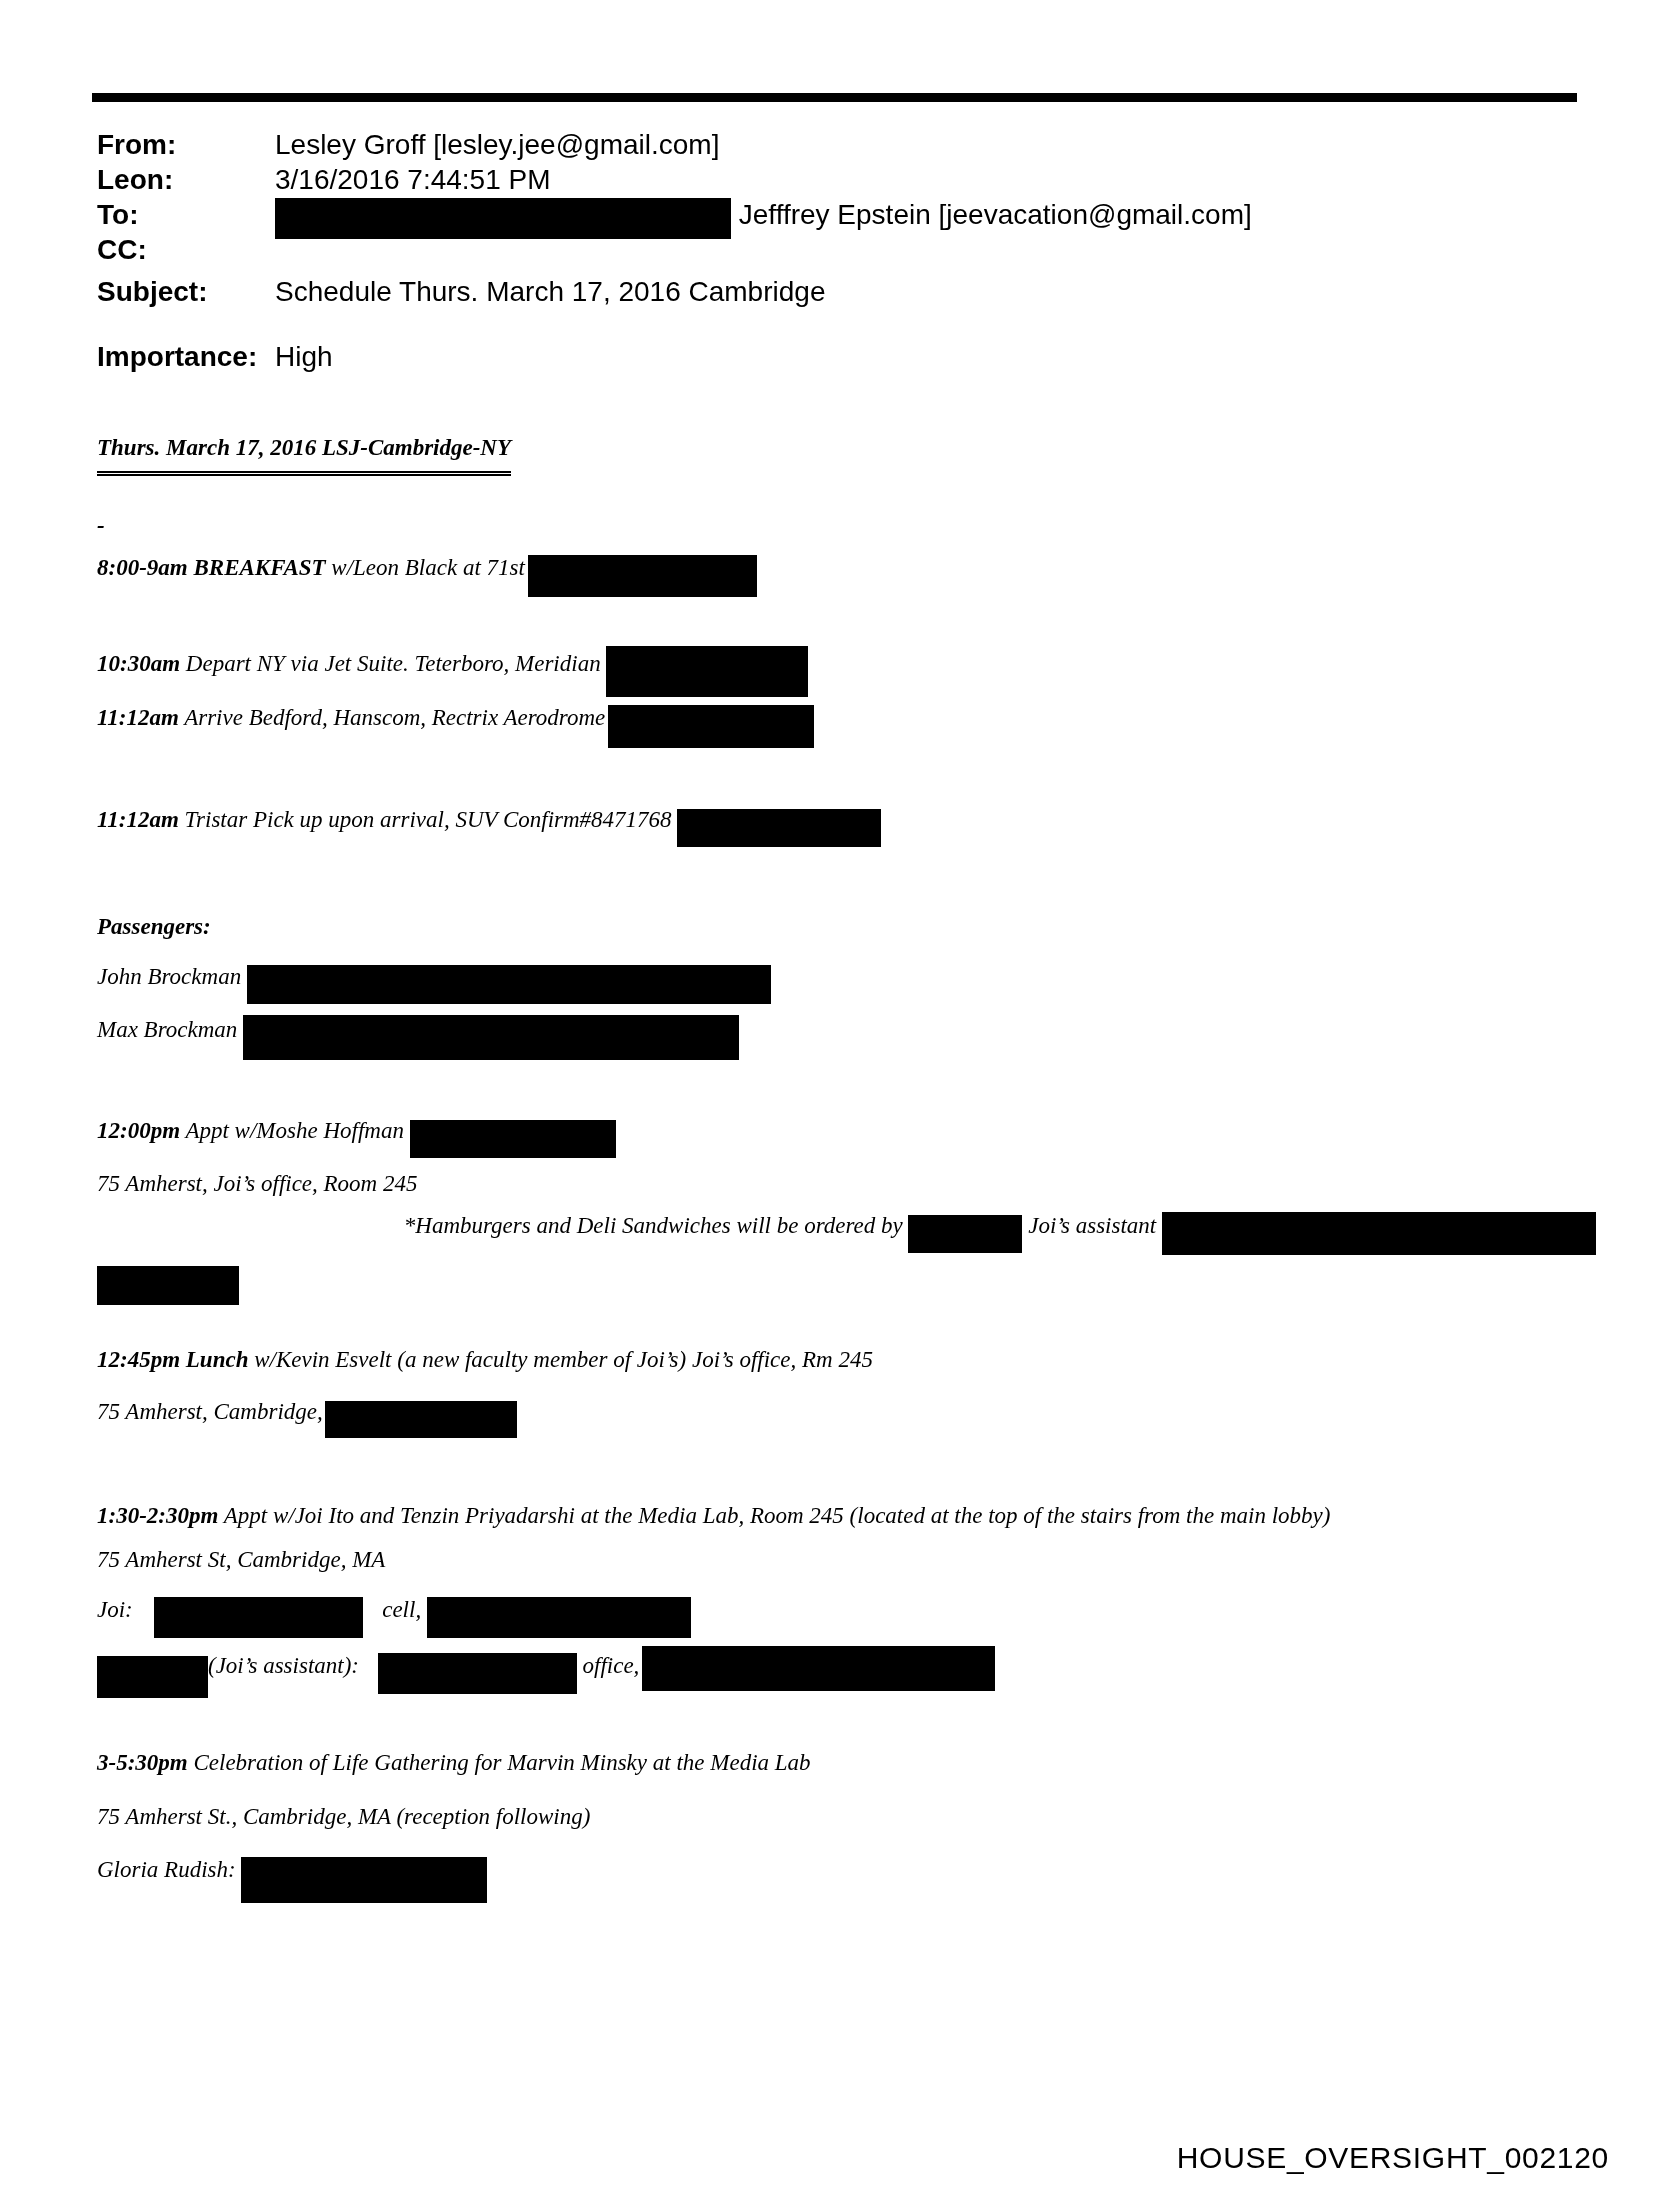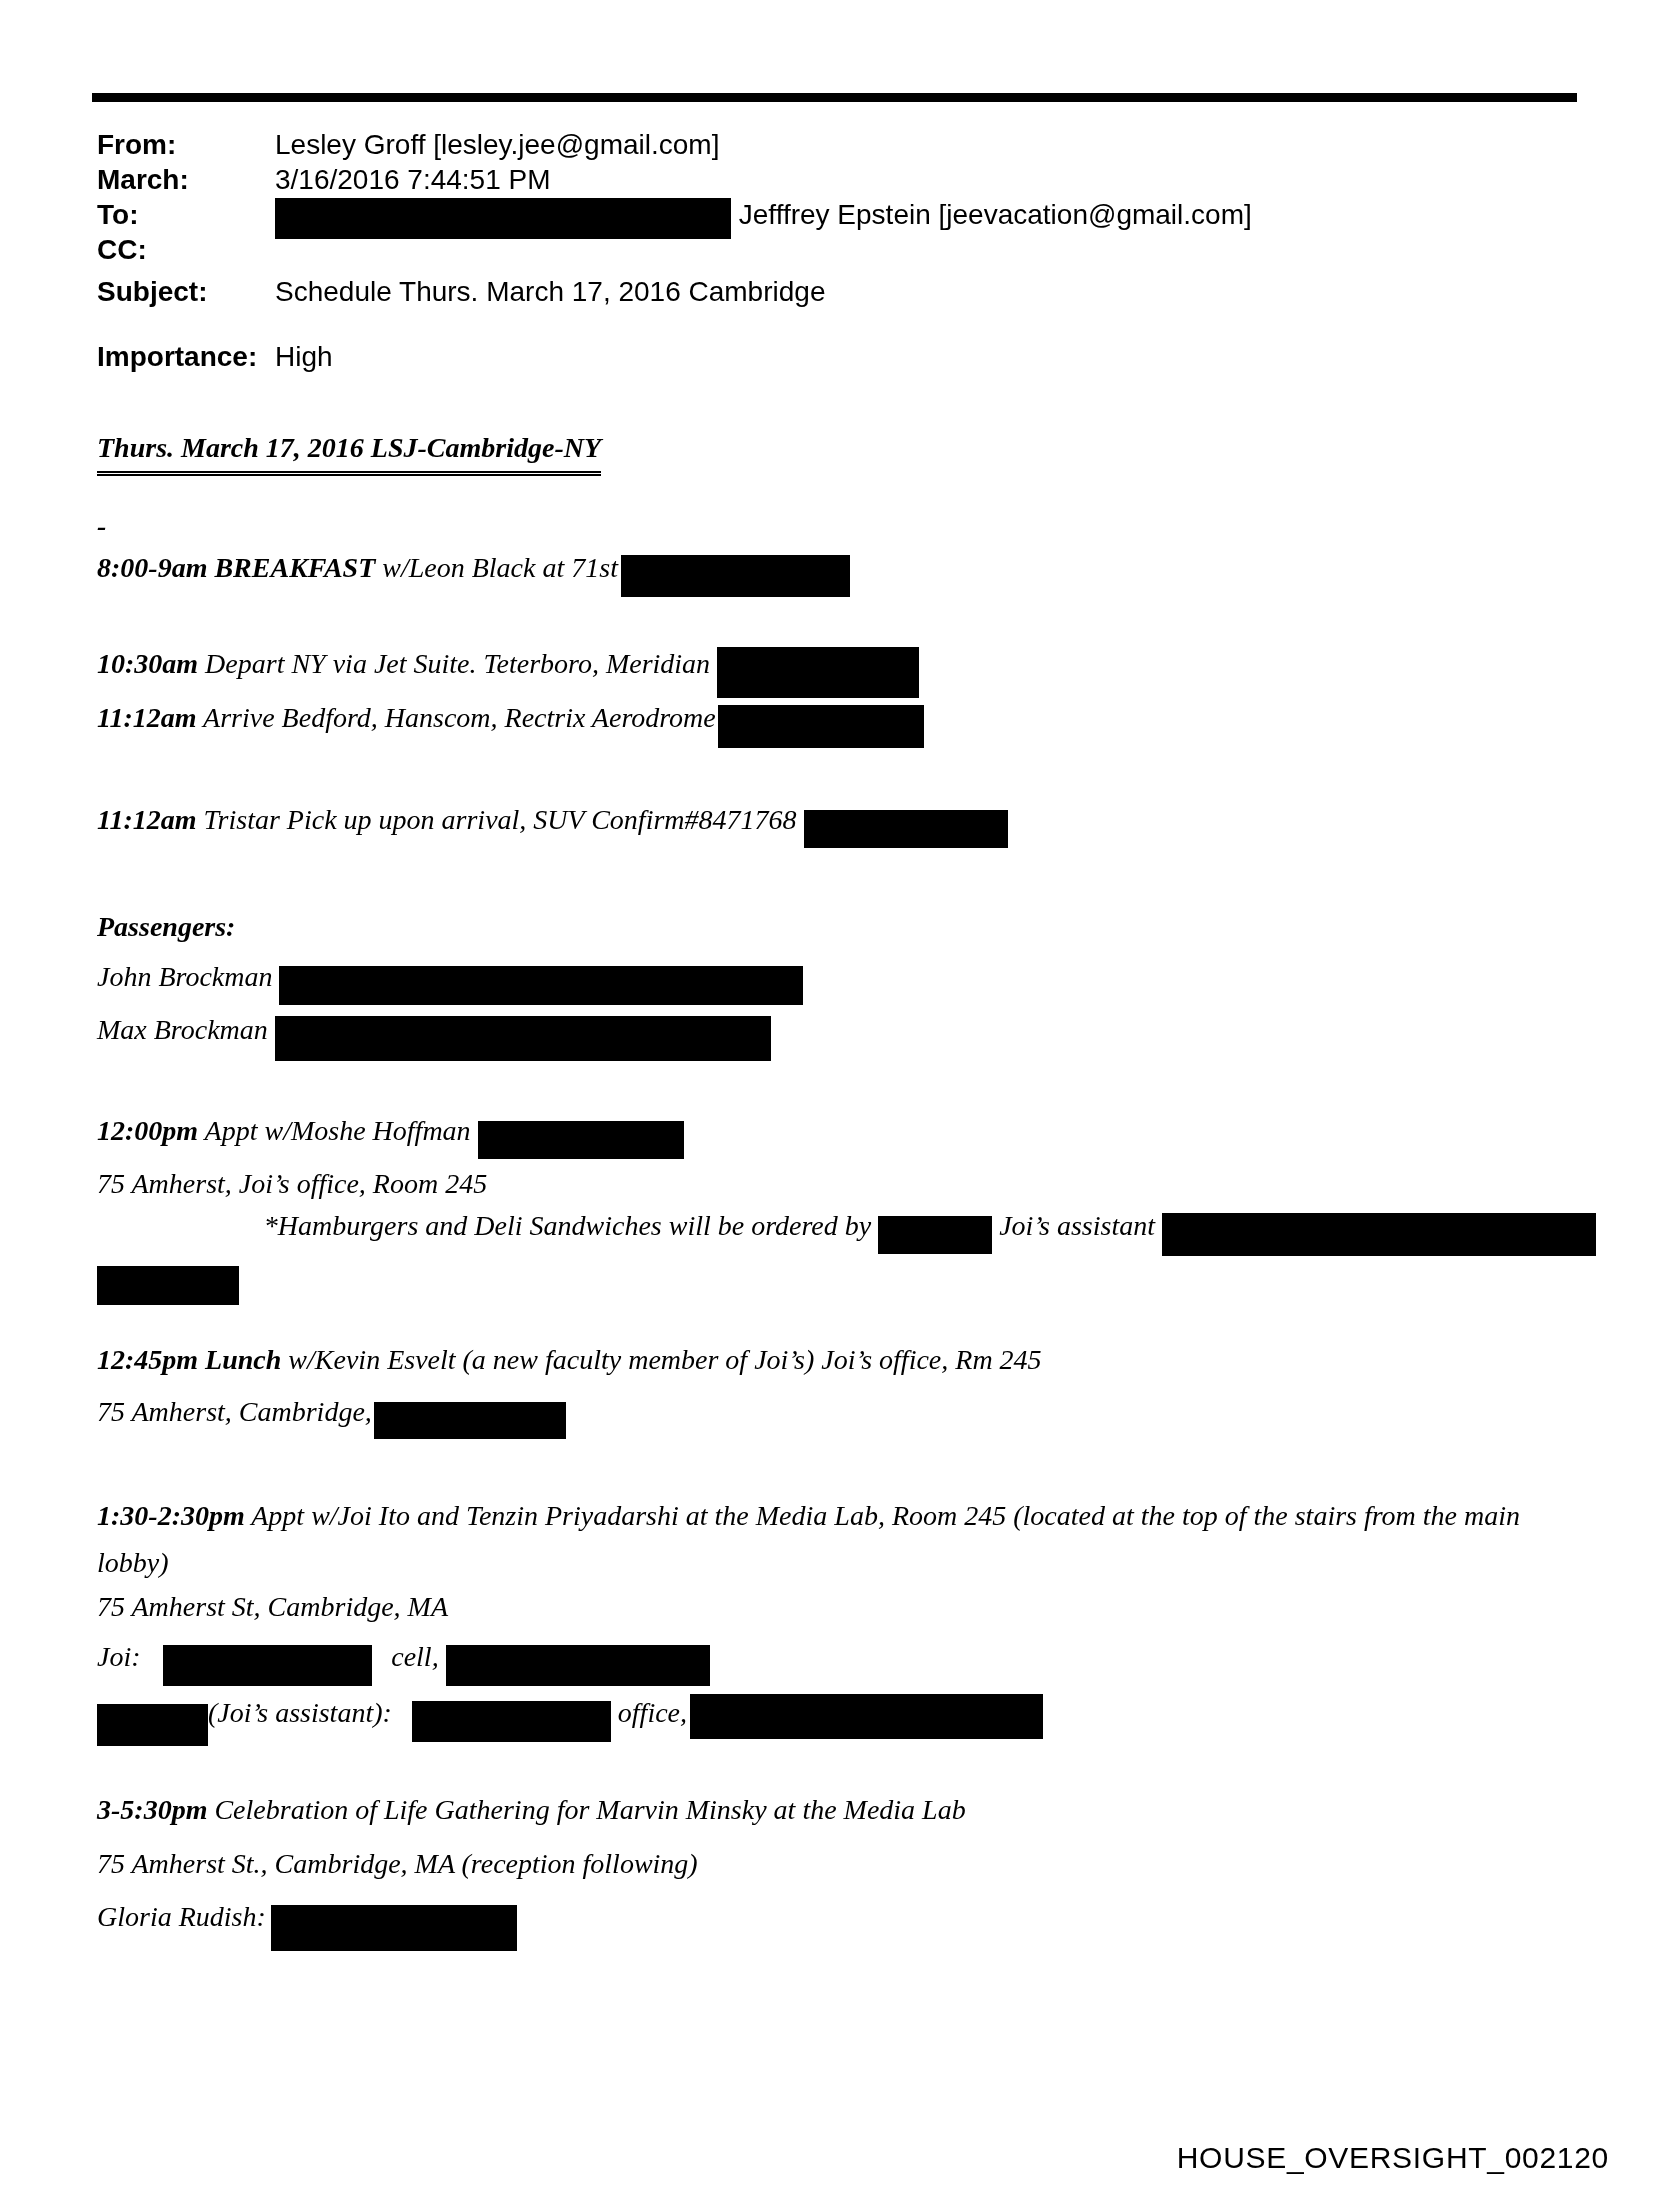--- a/index.html
+++ b/index.html
@@ -28,21 +28,21 @@
   .redact{
     display:inline-block;background:#000;
     height:35px;vertical-align:middle;
     position:relative;top:2px;margin:-11.8px 0 -11.8px 0;
   }
   .redact.block{display:block;margin:2.6px 0 0 0;position:static;}
   
   .bodytext{
     position:absolute;left:97px;top:427px;width:1499px;
     font-family:"Liberation Serif",serif;
-    font-style:italic;font-size:28px;color:#000;
+    font-style:italic;font-size:23px;color:#000;
   }
   .line{line-height:42px;}
   .t{font-weight:bold;}
   .title{
     font-weight:bold;display:inline-block;
     border-bottom:5.9px double #000;padding-bottom:2px;
   }
   .b .redact{height:37px;top:5.9px;}
   
   .footer{
@@ -57,21 +57,21 @@
 <div class="page">
 
   <div class="rule"></div>
 
   <div class="header">
     <div class="hrow">
       <span class="hlabel">From:</span>
       <span class="hval">Lesley Groff [lesley.jee@gmail.com]</span>
     </div>
     <div class="hrow">
-      <span class="hlabel">March:</span>
+      <span class="hlabel">Leon:</span>
       <span class="hval">3/16/2016 7:44:51 PM</span>
     </div>
     <div class="hrow">
       <span class="hlabel">To:</span>
       <span class="hval"><span class="redact" style="width:456px;height:41px;"></span> <span>Jefffrey Epstein [jeevacation@gmail.com]</span></span>
     </div>
     <div class="hrow">
       <span class="hlabel">CC:</span>
     </div>
     <div class="hrow subject">

